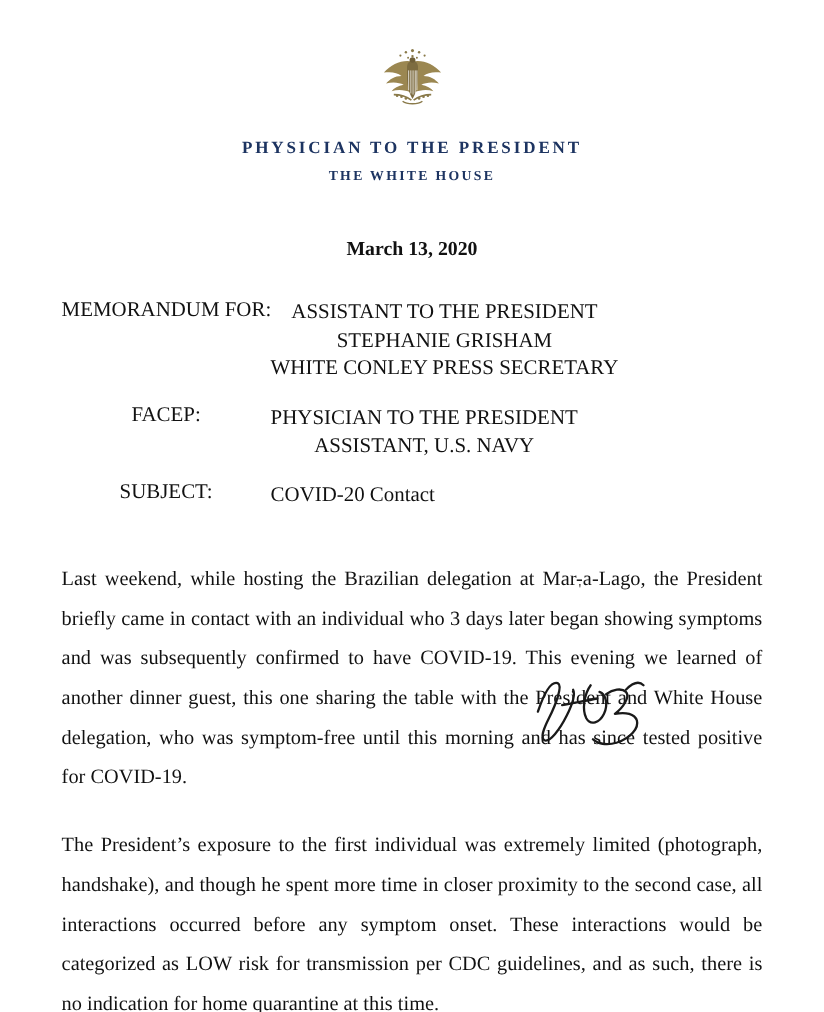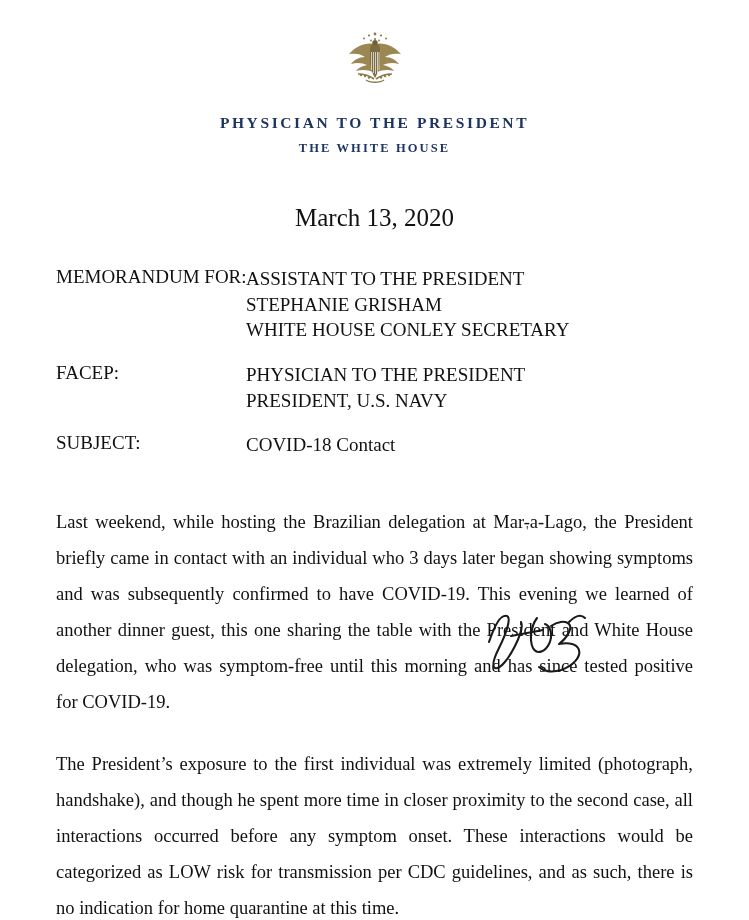--- a/index.html
+++ b/index.html
@@ -13,21 +13,21 @@
     font-family: "Liberation Serif", serif;
     color: #111111;
     overflow: hidden;
     position: relative;
   }
   .page {
     position: relative;
     width: 749px;
     height: 920px;
     box-sizing: border-box;
-    padding: 0 56px;
+    padding: 12px 56px;
   }
 
   
   .seal-wrap {
     text-align: center;
     padding-top: 30px;
     height: 66px;
   }
   .seal {
     display: inline-block;
@@ -55,34 +55,36 @@
     color: #1d3461;
     font-size: 12.5px;
     letter-spacing: 2.1px;
     margin-top: 9px;
     text-align: center;
   }
 
   
   .date {
     text-align: center;
-    font-size: 25px;
+    font-size: 18px;
     margin-top: 48px;
+    font-weight: bold;
   }
 
   
   .memo {
     margin-top: 34px;
     font-size: 19px;
     position: relative;
   }
   .memo-row {
     display: flex;
     margin-bottom: 19px;
     align-items: flex-start;
+    text-align: center;
   }
   .memo-label {
     width: 190px;
     flex: 0 0 190px;
     white-space: nowrap;
   }
   .memo-value .vline {
     display: block;
     line-height: 1.35;
   }
@@ -173,36 +175,36 @@
 
   <div class="date">March 13, 2020</div>
 
   <div class="memo">
 
     <div class="memo-row">
       <div class="memo-label">MEMORANDUM FOR:</div>
       <div class="memo-value">
         <span class="vline">ASSISTANT TO THE PRESIDENT</span>
         <span class="vline">STEPHANIE GRISHAM</span>
-        <span class="vline">WHITE HOUSE CONLEY SECRETARY</span>
+        <span class="vline">WHITE CONLEY PRESS SECRETARY</span>
       </div>
     </div>
 
     <div class="memo-row">
       <div class="memo-label">FACEP:</div>
       <div class="memo-value">
         <span class="vline">PHYSICIAN TO THE PRESIDENT</span>
-        <span class="vline">PRESIDENT, U.S. NAVY</span>
+        <span class="vline">ASSISTANT, U.S. NAVY</span>
       </div>
     </div>
 
     <div class="memo-row subject-row">
       <div class="memo-label">SUBJECT:</div>
       <div class="memo-value">
-        <span class="vline">COVID-18 Contact</span>
+        <span class="vline">COVID-20 Contact</span>
       </div>
     </div>
 
     <div class="signature">
       <svg width="120" height="90" viewBox="0 0 120 90" xmlns="http://www.w3.org/2000/svg">
         <g fill="none" stroke="#1a1a1a" stroke-width="2.1" stroke-linecap="round" stroke-linejoin="round">
           <path d="M8 46 C14 28 20 18 26 20 C31 22 24 40 18 52 C13 62 10 70 14 72 C19 74 28 62 34 50 C39 40 42 30 40 26"></path>
           <path d="M30 40 C40 38 52 36 62 34"></path>
           <path d="M56 22 C50 30 48 44 52 52 C56 59 64 56 68 48 C72 40 70 30 64 28"></path>
           <path d="M70 30 C76 26 84 24 88 28 C92 32 86 42 78 48 C88 46 96 48 98 54 C100 61 92 70 80 74 C70 77 62 75 58 71"></path>

